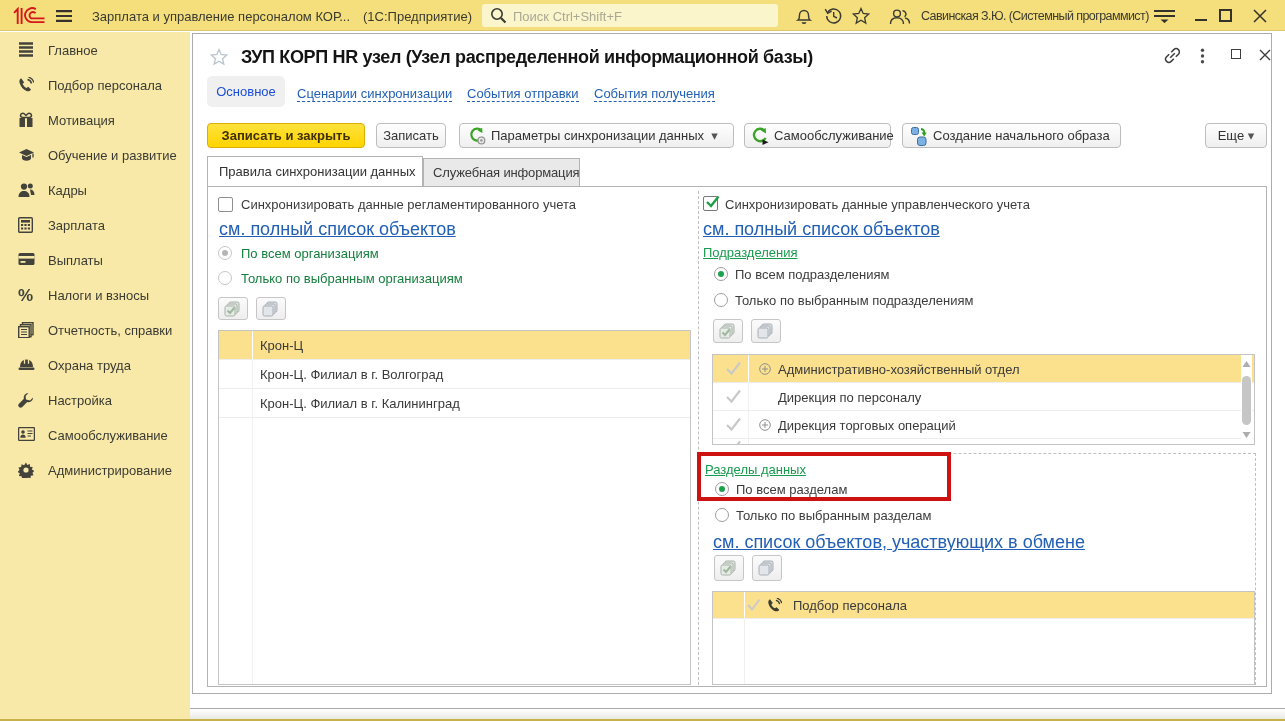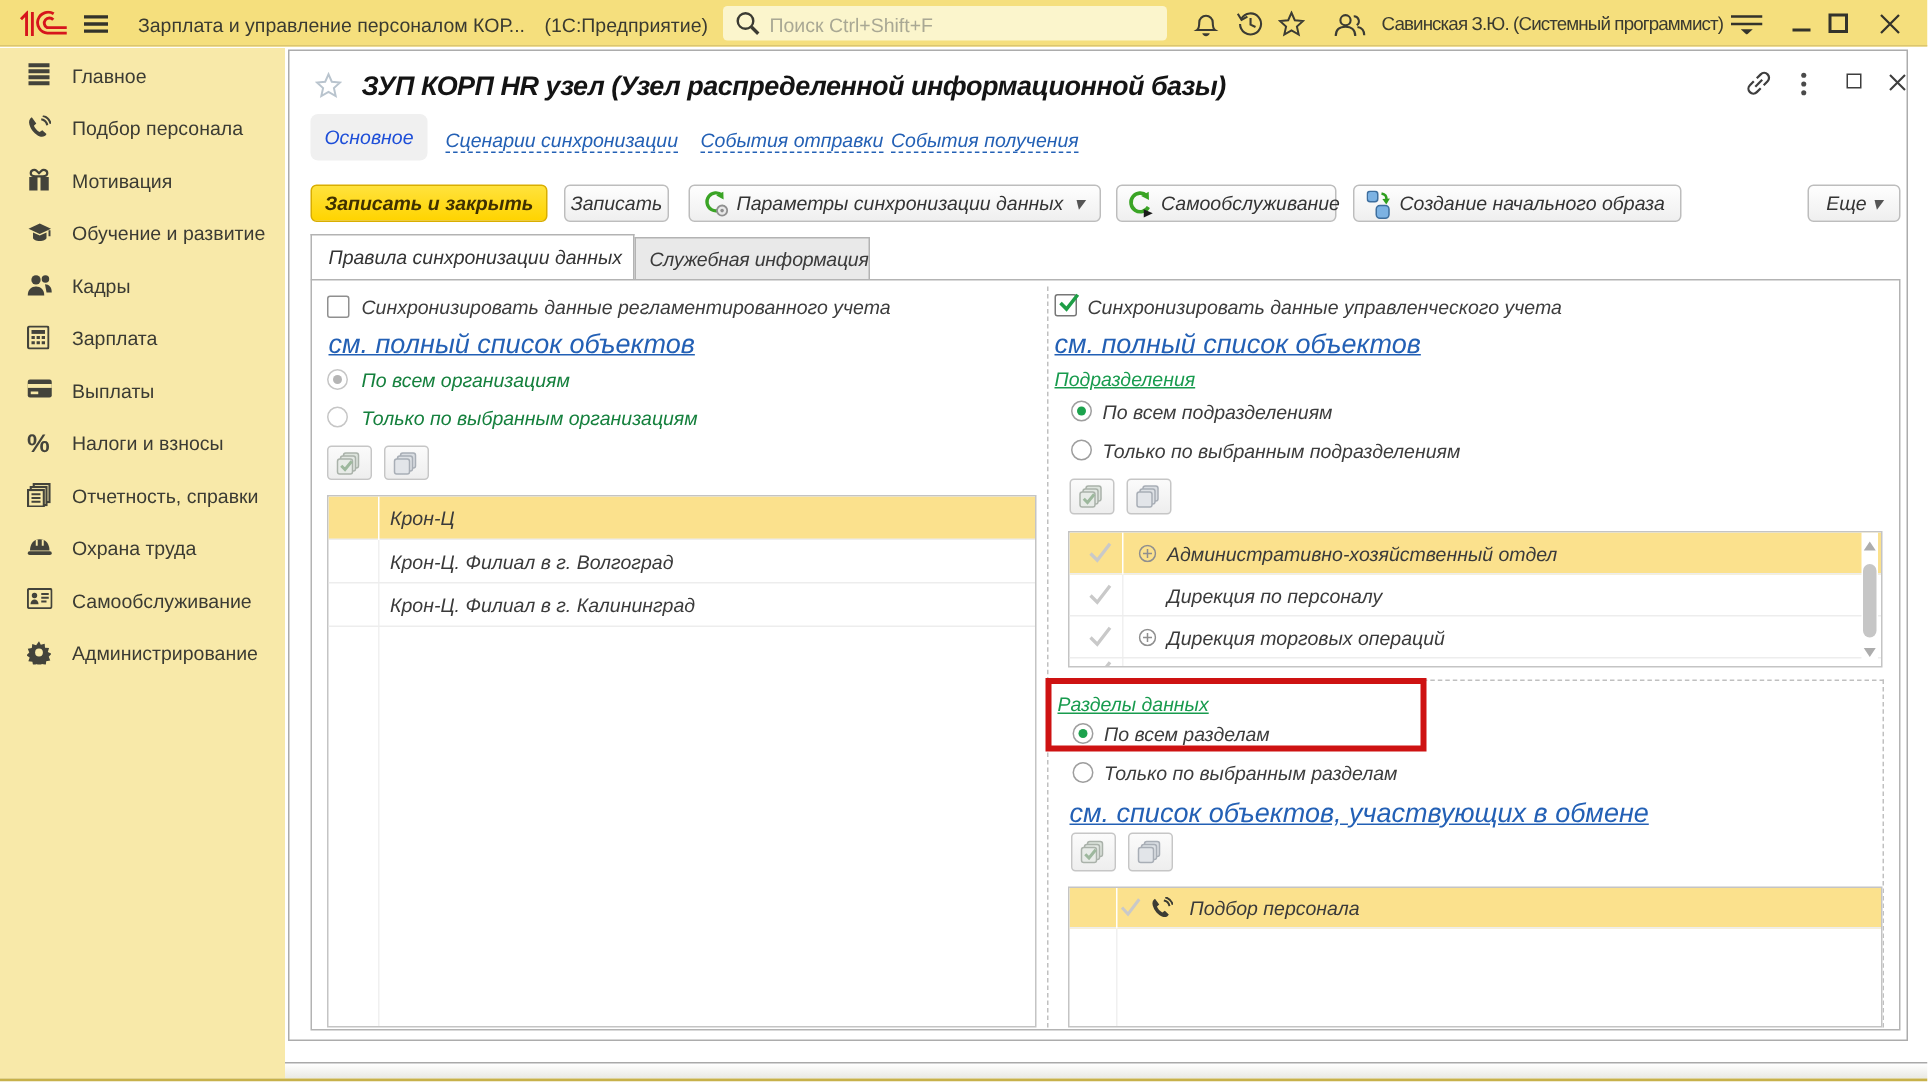--- a/index.html
+++ b/index.html
@@ -11,21 +11,21 @@
 #topbar .ttl { position:absolute; top:9px; font-size:13px; color:#3A3A30; white-space:nowrap; }
 #search { position:absolute; left:482px; top:4px; width:296px; height:23px; background:#FBF5CC; border-radius:3px; }
 #search .ph { position:absolute; left:31px; top:5px; font-size:13px; color:#A9A894; }
 #uname { position:absolute; left:921px; top:9px; font-size:12.5px; letter-spacing:-0.58px; color:#3A3A30; white-space:nowrap; }
 
 #sidebar { position:absolute; left:0; top:32px; width:190px; height:687px; background:#F8E9A9; }
 .sbitem { position:relative; height:35px; }
 .sbitem svg { position:absolute; left:18px; top:50%; margin-top:-8px; }
 .sbitem .lbl { position:absolute; left:48px; top:50%; margin-top:-7px; font-size:13px; color:#3B3B33; line-height:15px; white-space:nowrap; }
 
-#form { position:absolute; left:192px; top:33px; width:1080px; height:661px; border:1px solid #ACACAC; background:#fff;font-style:italic; }
+#form { position:absolute; left:192px; top:33px; width:1080px; height:661px; border:1px solid #ACACAC; background:#fff; }
 #ftitle { position:absolute; left:48px; top:13px; font-size:18px; letter-spacing:-0.35px; font-weight:bold; color:#141414; white-space:nowrap; }
 .navlink { position:absolute; top:52px; font-size:13px; color:#2360B5; border-bottom:1px dashed #2360B5; line-height:15px; white-space:nowrap; }
 #tab-osn { position:absolute; left:14px; top:42px; width:78px; height:31px; background:#F0F0F0; border-radius:5px; font-size:13px; color:#1d4ed8; text-align:center; line-height:31px; }
 
 .btn { position:absolute; top:89px; height:25px; border:1px solid #BDBDBD; border-radius:4px; background:linear-gradient(#FEFEFE,#EFEFEF); font-size:13px; color:#333; text-align:center; }
 .btn .bt { line-height:23px; white-space:nowrap; }
 #btn-save { left:14px; width:158px; background:linear-gradient(#FFE23D,#FFD400); border:1px solid #D9AE00; font-weight:bold; color:#3F3000; }
 
 #panel { position:absolute; left:14px; top:152px; width:1060px; height:501px; border:1px solid #B3B3B3; background:#fff; }
 .tab1 { position:absolute; left:14px; top:122px; width:216px; height:31px; background:#fff; border:1px solid #B3B3B3; border-bottom:none; font-size:13px; color:#333; line-height:29px; padding-left:11px; white-space:nowrap; }
@@ -180,20 +180,26 @@
       </svg>
       <span class="lbl">Отчетность, справки</span>
     </div>
 <div class="sbitem">
       <svg width="17" height="15" viewBox="0 0 17 15">
         <path d="M2 10 C2 5.5 4.5 2.5 8.5 2.5 C12.5 2.5 15 5.5 15 10 Z" fill="#43433B"></path>
         <rect x="0.5" y="10.5" width="16" height="2.5" rx="1.2" fill="#43433B"></rect>
         <path d="M6.5 2.8 v4 M10.5 2.8 v4" stroke="#F8E9A9" stroke-width="1.3"></path>
       </svg>
       <span class="lbl">Охрана труда</span>
+    </div>
+<div class="sbitem">
+      <svg width="16" height="16" viewBox="0 0 16 16">
+        <path d="M10.5 1 A4.6 4.6 0 0 0 5.9 6.8 L1 11.7 A2.1 2.1 0 0 0 4.3 15 L9.2 10.1 A4.6 4.6 0 0 0 15 5.5 L12 8.4 L8 7.6 L7.6 4 Z" fill="#43433B"></path>
+      </svg>
+      <span class="lbl">Настройка</span>
     </div>
 <div class="sbitem">
       <svg width="17" height="14" viewBox="0 0 17 14">
         <rect x="0.6" y="0.6" width="15.8" height="12.8" rx="1" fill="none" stroke="#43433B" stroke-width="1.3"></rect>
         <circle cx="5" cy="5" r="1.8" fill="#43433B"></circle>
         <path d="M2.3 10.8 C2.3 8.6 3.6 7.6 5 7.6 C6.4 7.6 7.7 8.6 7.7 10.8 Z" fill="#43433B"></path>
         <path d="M9.5 4h5M9.5 6.5h5M9.5 9h3.5" stroke="#43433B" stroke-width="1.2"></path>
       </svg>
       <span class="lbl">Самообслуживание</span>
     </div>

